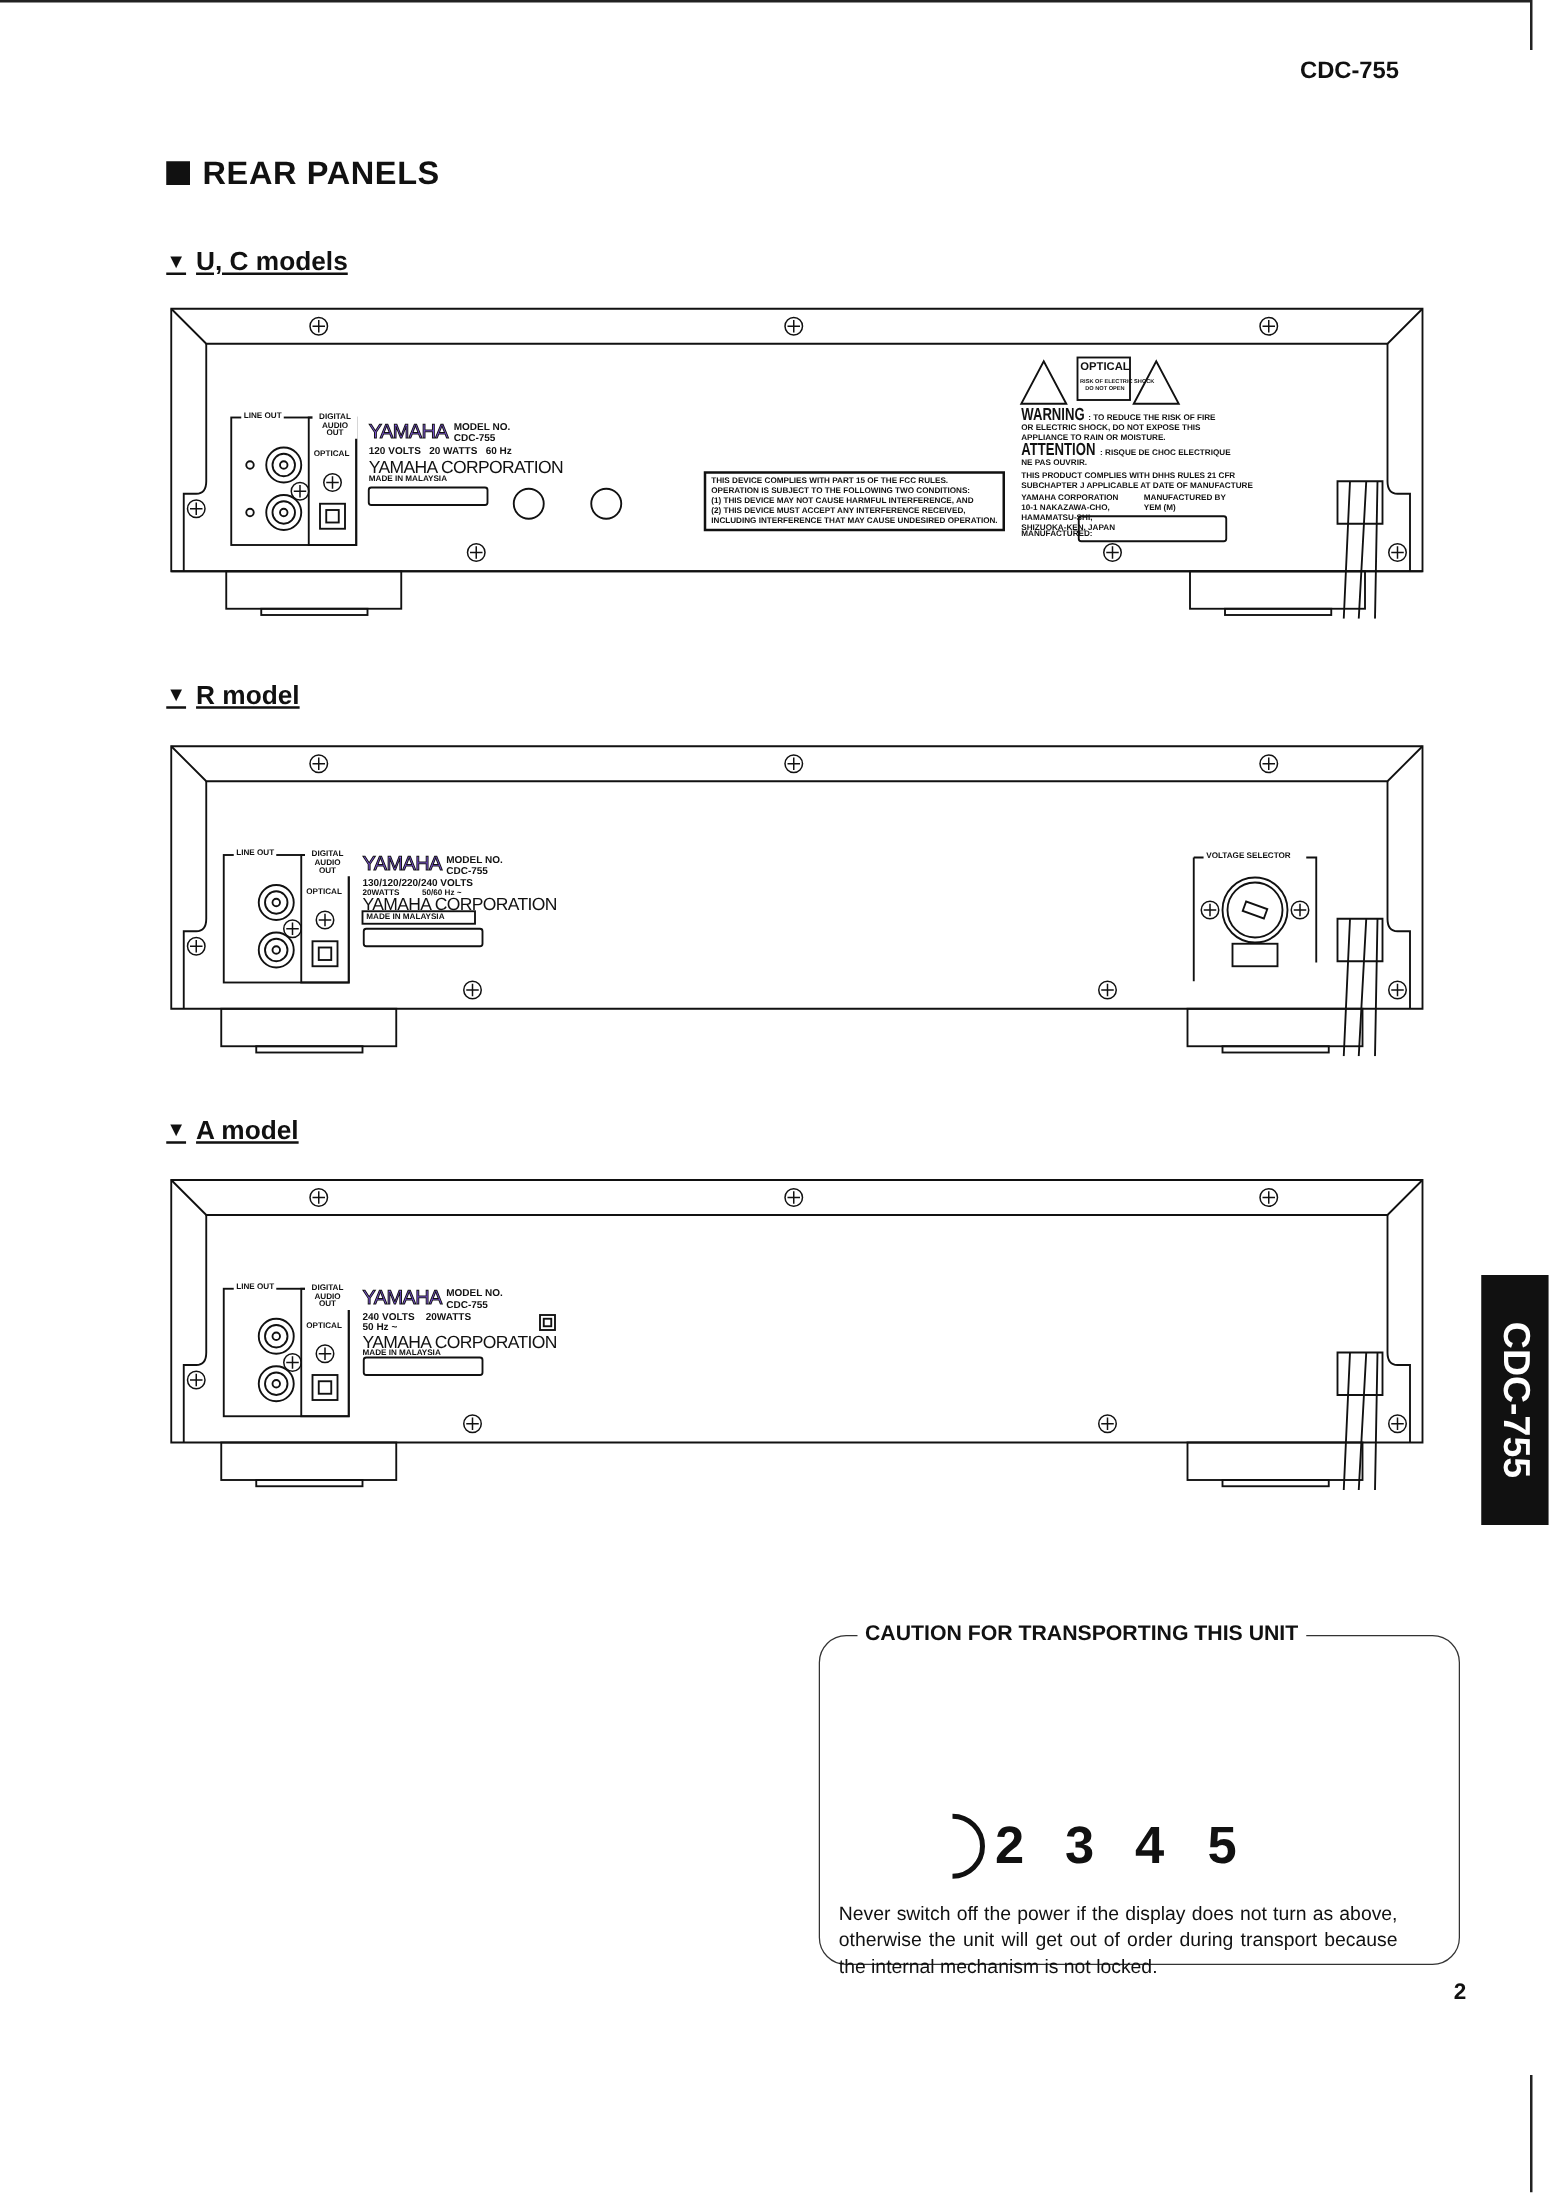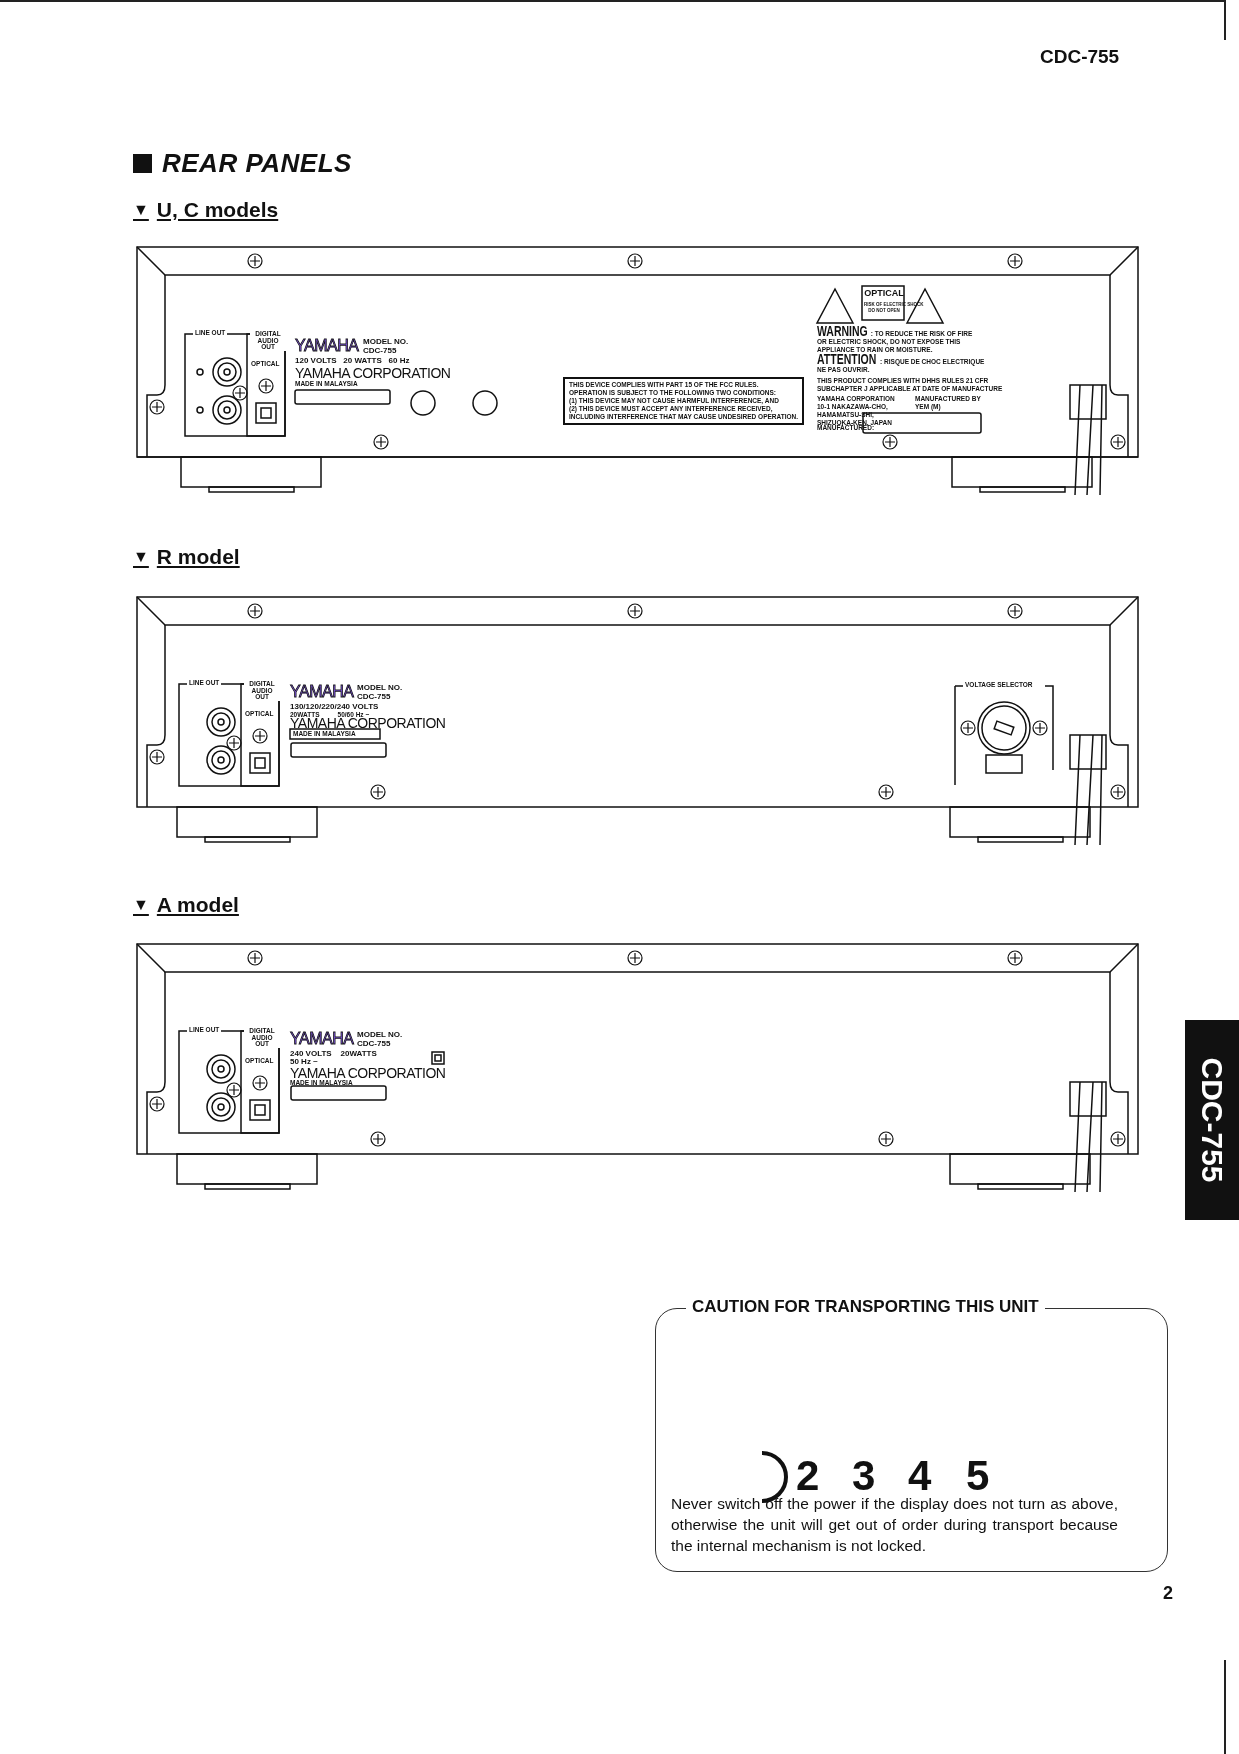--- a/index.html
+++ b/index.html
@@ -3,21 +3,21 @@
 <meta charset="utf-8">
 <style>
   html, body { margin:0; padding:0; background:#ffffff; }
   body { width:1239px; height:1754px; position:relative; overflow:hidden;
          font-family:"Liberation Sans", sans-serif; color:#111; }
   .abs { position:absolute; }
   .topline { left:0; top:0; width:1225px; height:2px; background:#222; }
   .rightbar-top { left:1224px; top:0; width:2px; height:40px; background:#222; }
   .rightbar-bot { left:1224px; top:1660px; width:2px; height:94px; background:#222; }
   .hdr-model { left:1040px; top:46px; font-weight:bold; font-size:19px; }
-  .sec-title { left:133px; top:148px; font-weight:bold; font-size:26px; letter-spacing:0.5px;font-style:italic; }
+  .sec-title { left:133px; top:123px; font-weight:bold; font-size:26px; letter-spacing:0.5px; }
   .sec-title .sq { display:inline-block; width:19px; height:19px; background:#111; margin-right:10px; vertical-align:-1px; }
   .sub { left:133px; font-weight:bold; font-size:21px;text-decoration:underline; }
   .sub .tri { font-size:16px; margin-right:8px; vertical-align:2px; }
 
   .panel { left:135px; width:1005px; height:250px; }
   .panel svg { position:absolute; left:0; top:0; }
   .txt { position:absolute; font-weight:bold; white-space:nowrap; line-height:1; }
   .t-tiny { font-size:6.5px; }
   .t-sm { font-size:8px; }
   .t-big { font-size:14px; font-weight:normal; letter-spacing:-0.5px; }
@@ -338,16 +338,16 @@
   <div class="caution-title">CAUTION FOR TRANSPORTING THIS UNIT</div>
   <div class="disp">
     <svg width="40" height="60" viewBox="0 0 40 60" style="position:absolute;left:0;top:0;">
       <path d="M6 6 A 24 24 0 1 1 6 54" fill="none" stroke="#111" stroke-width="4"></path>
     </svg>
     <span class="d" style="left:40px;">2</span>
     <span class="d" style="left:96px;">3</span>
     <span class="d" style="left:152px;">4</span>
     <span class="d" style="left:210px;">5</span>
   </div>
-  <div class="caution-body" style="top:184px;">Never switch off the power if the display does not turn as above, otherwise the unit will get out of order during transport because the internal mechanism is not locked.</div>
+  <div class="caution-body" style="top:212px;">Never switch off the power if the display does not turn as above, otherwise the unit will get out of order during transport because the internal mechanism is not locked.</div>
 </div>
 
 <div class="abs pageno">2</div>
 
 </body></html>

